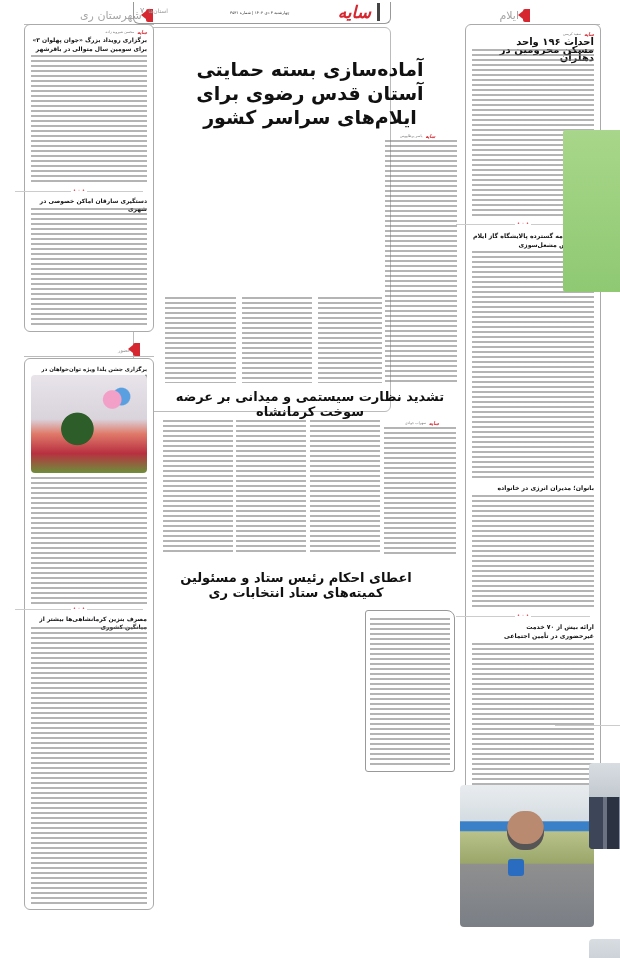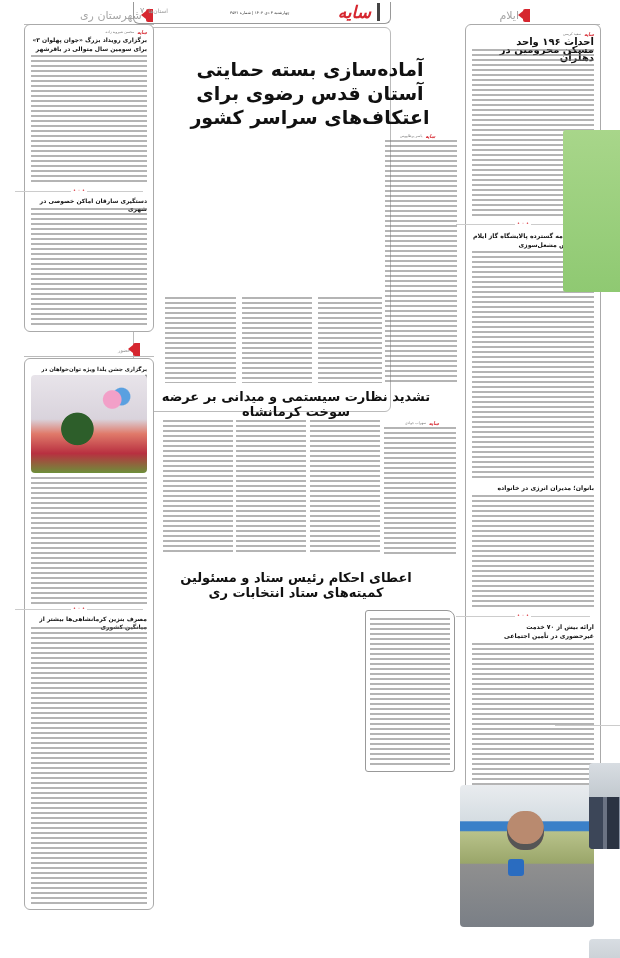--- a/index.html
+++ b/index.html
@@ -89,38 +89,38 @@
   <div class="abs h-art" style="right:6px; left:30px; top:598px; font-size:6.2px; line-height:8.5px;">ارائه بیش از ۷۰ خدمت غیرحضوری در تأمین اجتماعی</div>
   <div class="abs txt txt-lines" style="right:6px; left:6px; top:618px; height:145px;"></div>
 
   <div class="abs photo portrait" style="left:6px; right:6px; top:758px; height:142px;">
     <div class="head"></div>
     <div class="mic"></div>
   </div>
 </div>
 
 <div class="abs box" style="left:133px; top:27px; width:258px; height:385px; border-color:#bbb;"></div>
-<div class="abs main-title" style="left:165px; top:57px; width:290px;">آماده‌سازی بسته حمایتی آستان قدس رضوی برای اعتکاف‌های سراسر کشور</div>
+<div class="abs main-title" style="left:165px; top:57px; width:290px;">آماده‌سازی بسته حمایتی آستان قدس رضوی برای ایلام‌های سراسر کشور</div>
 
 <div class="abs byline" style="left:400px; top:133px;">
   <span class="mini-logo">سایه</span>
   <span>یاسر پرطاووس</span>
 </div>
 <div class="abs txt txt-lines" style="left:385px; top:140px; width:72px; height:245px;"></div>
 
 <div class="abs photo poster" style="left:163px; top:130px; width:220px; height:162px; border-radius:3px 10px 3px 3px;">
   
   
 </div>
 
 <div class="abs txt txt-lines" style="left:318px; top:297px; width:64px; height:86px;"></div>
 <div class="abs txt txt-lines" style="left:242px; top:297px; width:70px; height:86px;"></div>
 <div class="abs txt txt-lines" style="left:165px; top:297px; width:71px; height:86px;"></div>
 
-<div class="abs sub-title" style="left:151px; top:389px; width:290px;">تشدید نظارت سیستمی و میدانی بر عرضه سوخت کرمانشاه</div>
+<div class="abs sub-title" style="left:165px; top:389px; width:290px;">تشدید نظارت سیستمی و میدانی بر عرضه سوخت کرمانشاه</div>
 <div class="abs byline" style="left:405px; top:420px;">
   <span class="mini-logo">سایه</span>
   <span>سهراب جوادی</span>
 </div>
 <div class="abs txt txt-lines" style="left:384px; top:427px; width:72px; height:128px;"></div>
 <div class="abs txt txt-lines" style="left:310px; top:420px; width:70px; height:135px;"></div>
 <div class="abs txt txt-lines" style="left:236px; top:420px; width:70px; height:135px;"></div>
 <div class="abs txt txt-lines" style="left:163px; top:420px; width:70px; height:135px;"></div>
 <div class="abs sep" style="left:185px; width:250px; top:563px;"></div>
 

